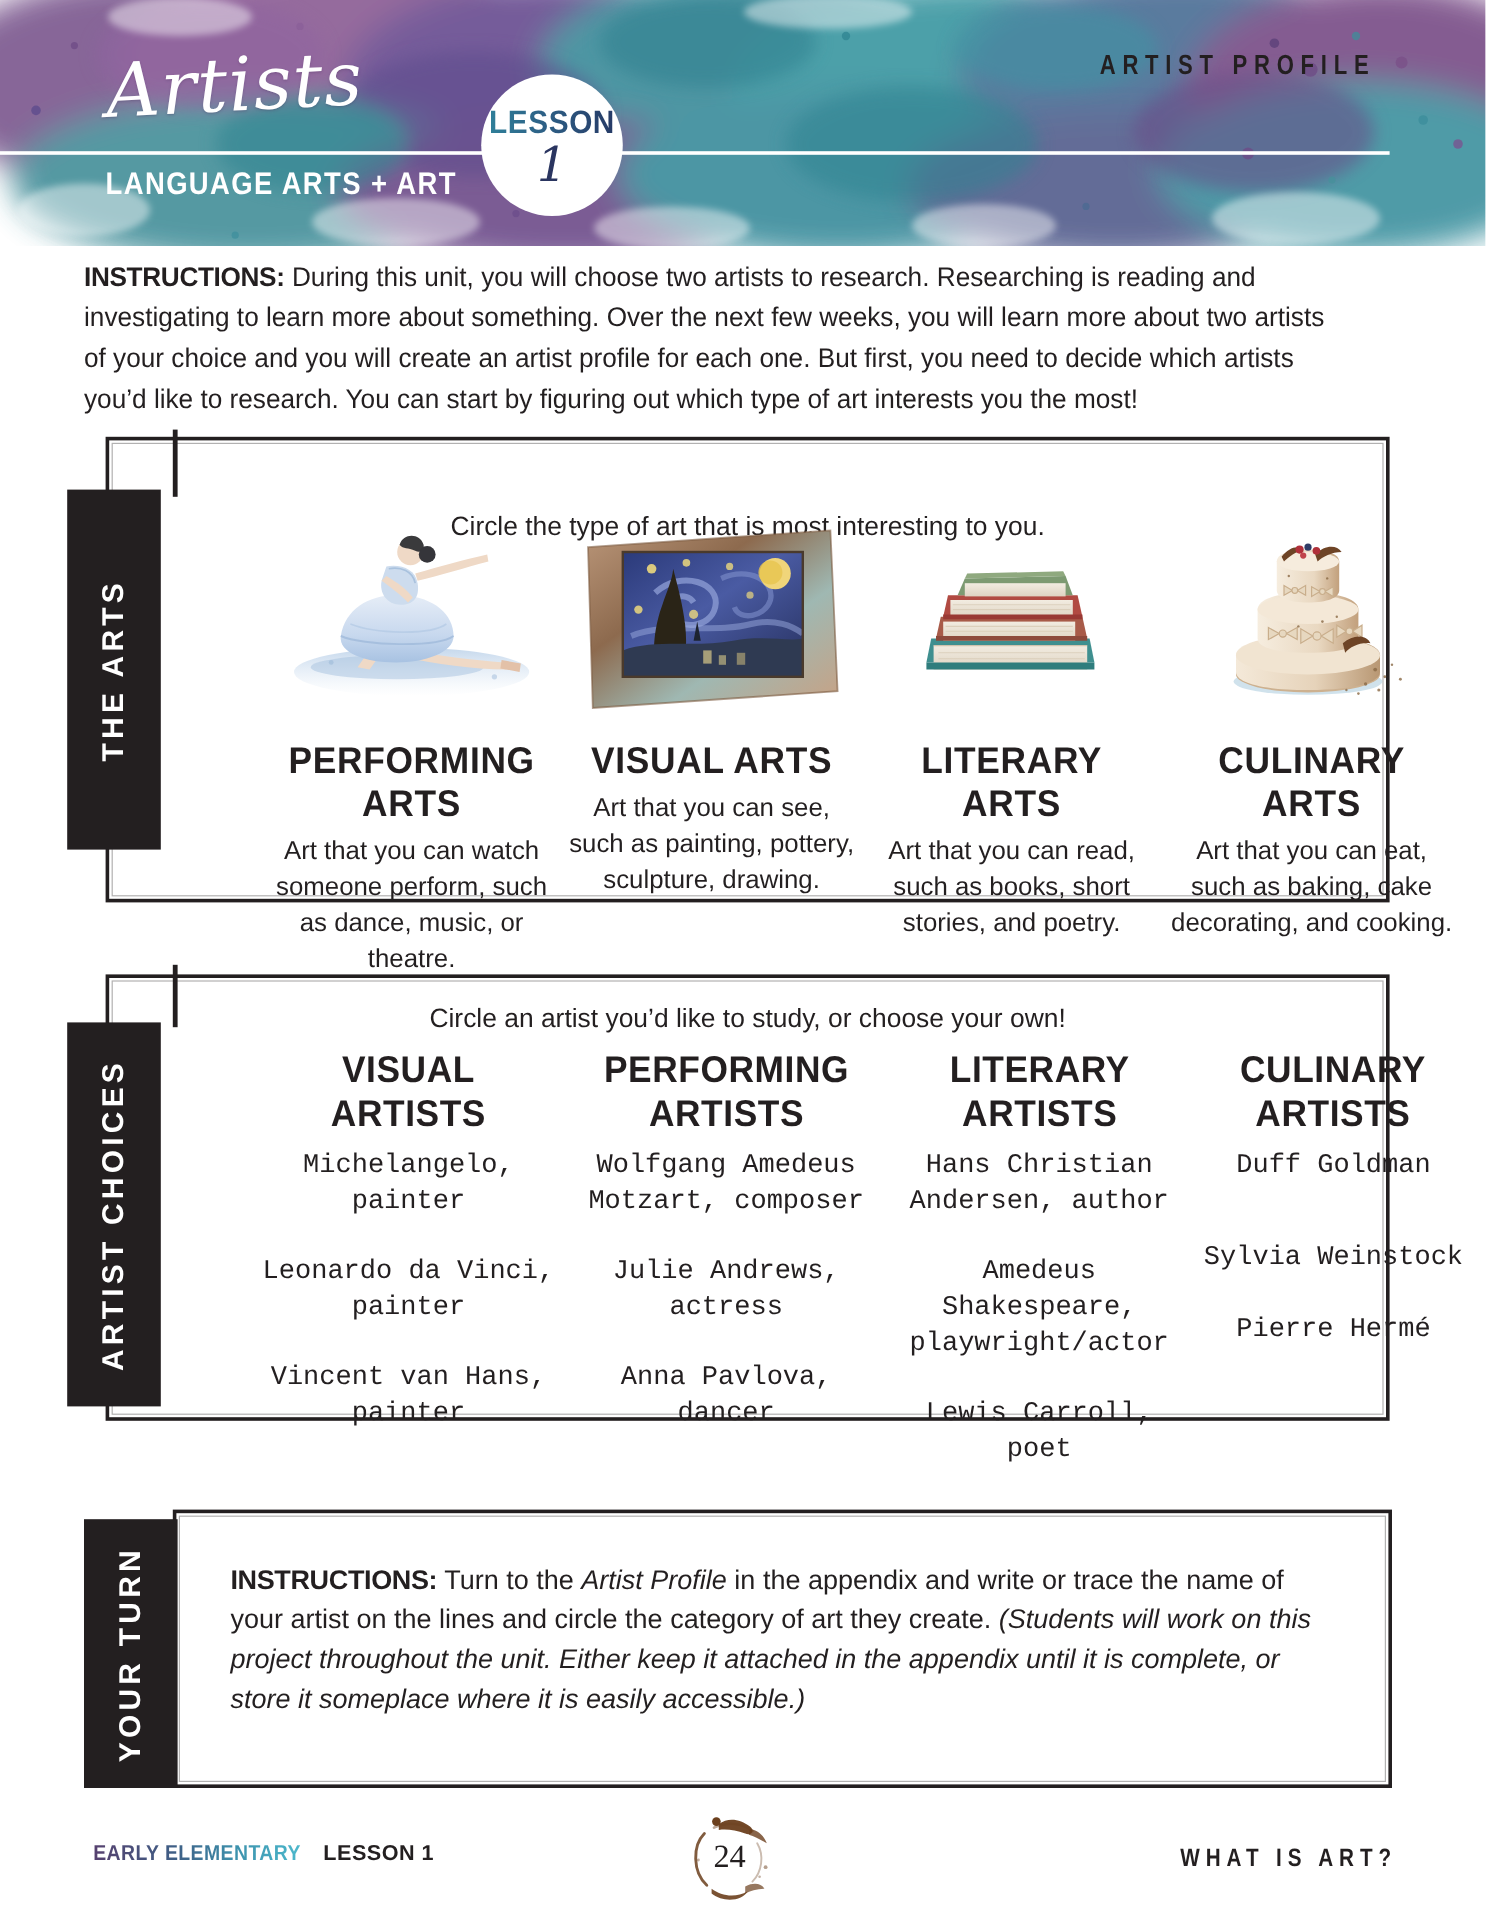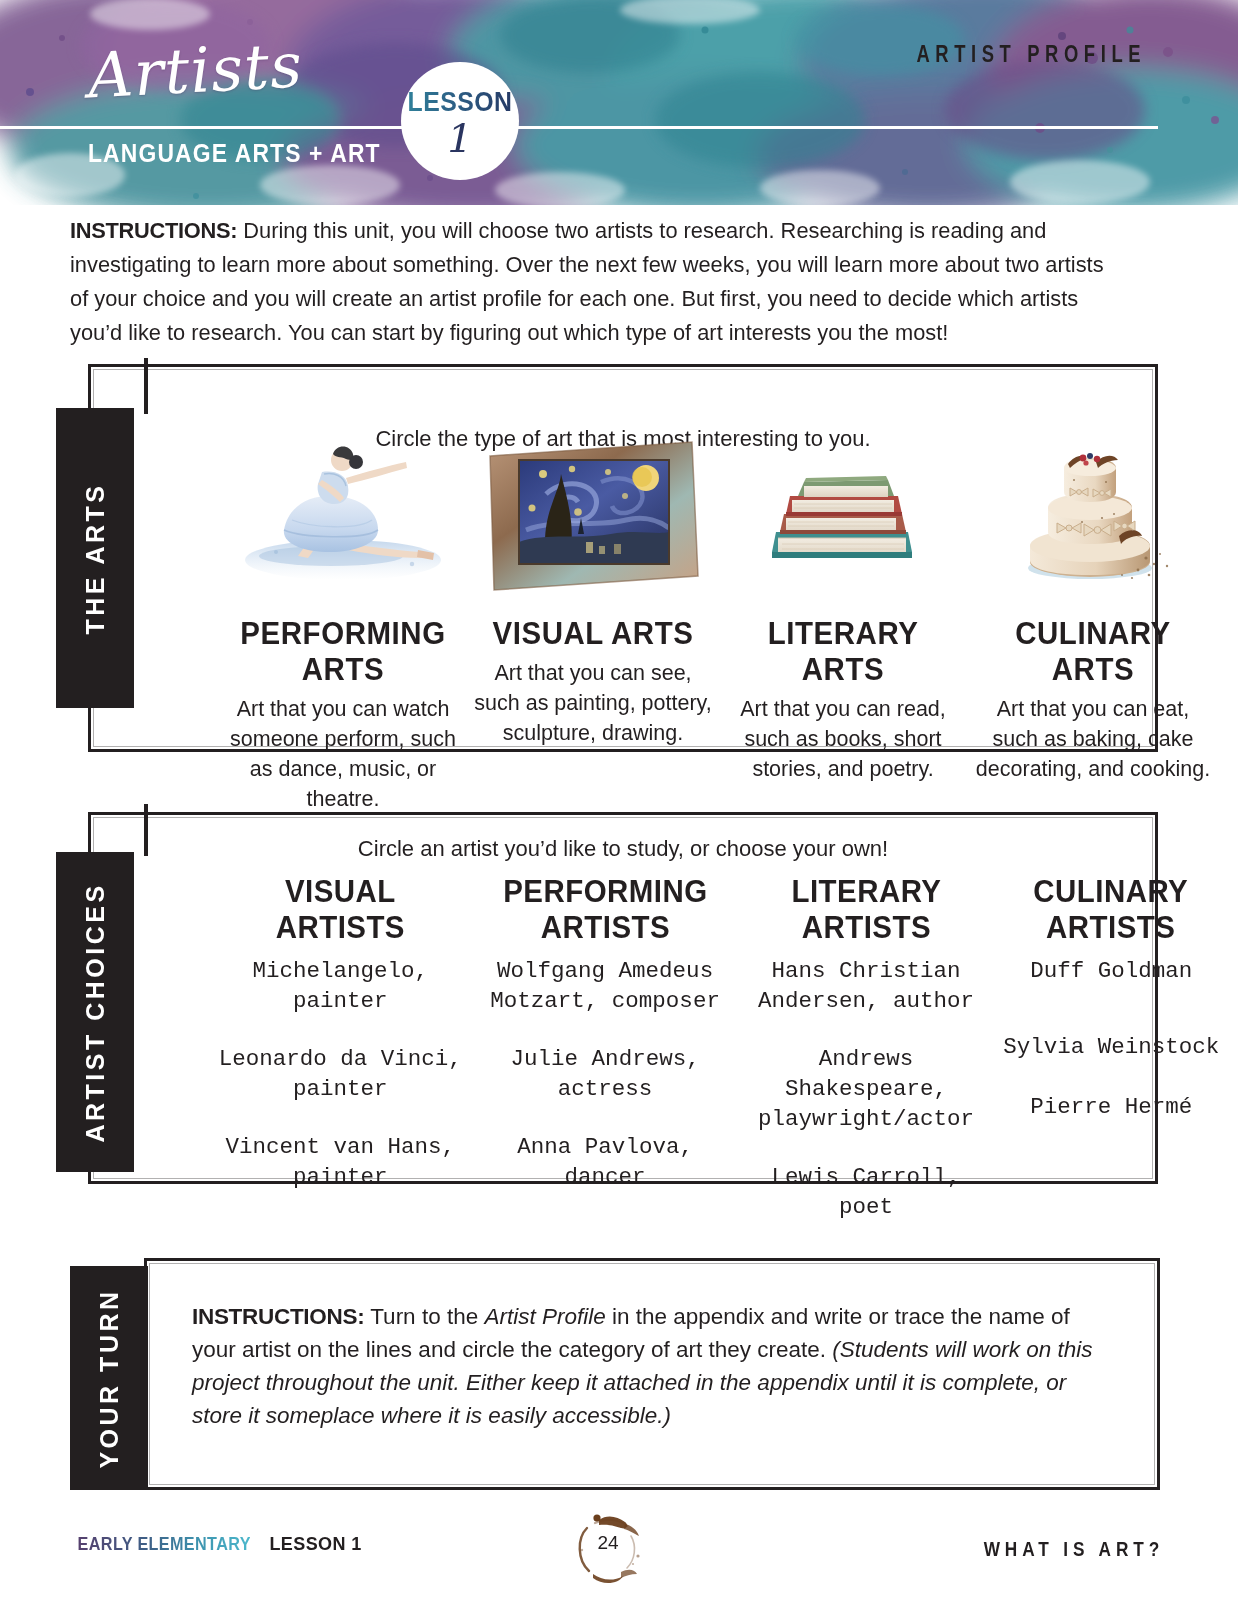--- a/index.html
+++ b/index.html
@@ -157,21 +157,21 @@
     position: absolute; right: 74px; top: 1537px;
     font-family: "Liberation Sans Narrow","Liberation Sans", sans-serif;
     font-size: 21px; font-weight: bold; color: #231f20;
     letter-spacing: 6px; transform: scaleX(.82); transform-origin: right center;
   }
   .pagenum-wrap {
     position: absolute; left: 569px; top: 1506px; width: 78px; height: 86px;
   }
   .pagenum {
     position: absolute; left: 0; top: 26px; width: 78px; text-align: center;
-    font-family: Liberation Sans, sans-serif; font-size: 19px; color: #231f20;
+    font-family: Liberation Serif, serif; font-size: 27px; color: #231f20;
   }
 </style>
 </head>
 <body>
 
 <div class="page">
 
   <div class="header">
     <svg class="wc-canvas" viewBox="0 0 1238 205" preserveAspectRatio="none">
       <defs>
@@ -519,21 +519,21 @@
       <div class="choice-col">
         <div class="choice-head">PERFORMING ARTISTS</div>
         <div class="choice-item">Wolfgang Amedeus Motzart, composer</div>
         <div class="choice-item">Julie Andrews, actress</div>
         <div class="choice-item">Anna Pavlova, dancer</div>
       </div>
 
       <div class="choice-col">
         <div class="choice-head">LITERARY ARTISTS</div>
         <div class="choice-item">Hans Christian Andersen, author</div>
-        <div class="choice-item">Andrews Shakespeare, playwright/actor</div>
+        <div class="choice-item">Amedeus Shakespeare, playwright/actor</div>
         <div class="choice-item">Lewis Carroll, poet</div>
       </div>
 
       <div class="choice-col">
         <div class="choice-head">CULINARY ARTISTS</div>
         <div class="choice-item">Duff Goldman</div>
         <div class="choice-item" style="margin-top:46px;">Sylvia Weinstock</div>
         <div class="choice-item" style="margin-top:30px;">Pierre Hermé</div>
       </div>
     </div>

